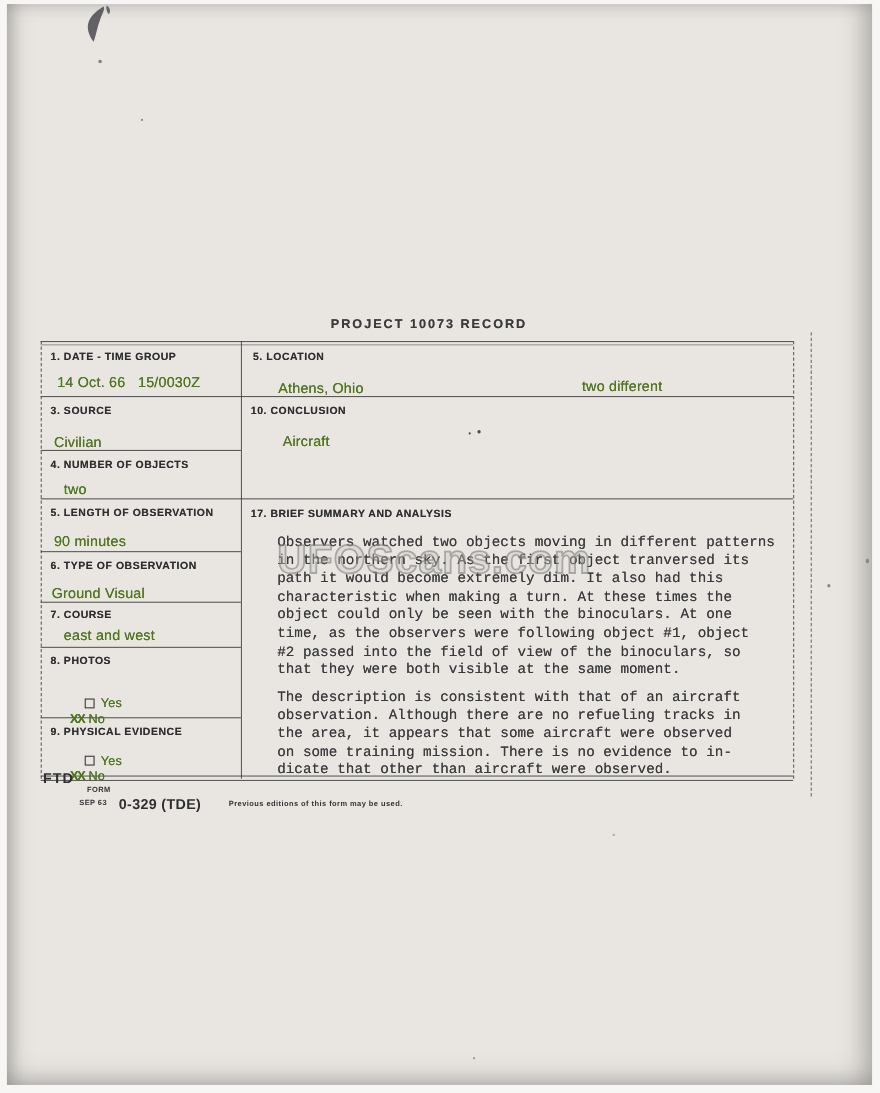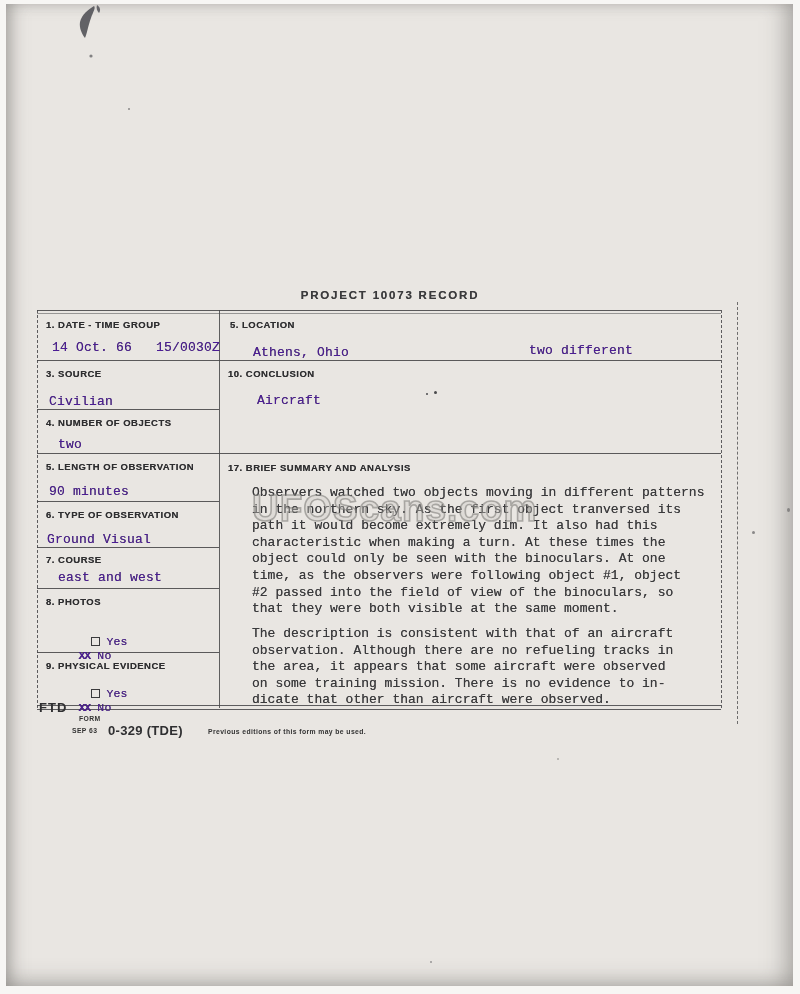--- a/index.html
+++ b/index.html
@@ -13,22 +13,22 @@
     background:#e9e6e2;
     box-shadow:
       inset 14px 0 18px -10px rgba(110,108,104,.55),
       inset -18px 0 22px -10px rgba(130,128,124,.55),
       inset 0 -16px 20px -10px rgba(140,138,134,.45),
       inset 0 10px 14px -10px rgba(160,158,154,.35);
   }
   .abs{position:absolute;}
   
   .tw{
-    font-family:Liberation Mono, monospace;
-    font-size:13px;color:#4c1d95;letter-spacing:.2px;
+    font-family:Liberation Sans, sans-serif;
+    font-size:13px;color:#4d7c0f;letter-spacing:.2px;
     text-shadow:0 0 .6px rgba(55,55,58,.8);
     white-space:pre;
   }
   
   .lbl{
     font-weight:bold;font-size:9.5px;color:#2e2e30;letter-spacing:.5px;
     text-shadow:0 0 .4px rgba(46,46,48,.7);
     white-space:nowrap;
   }
   .title{

